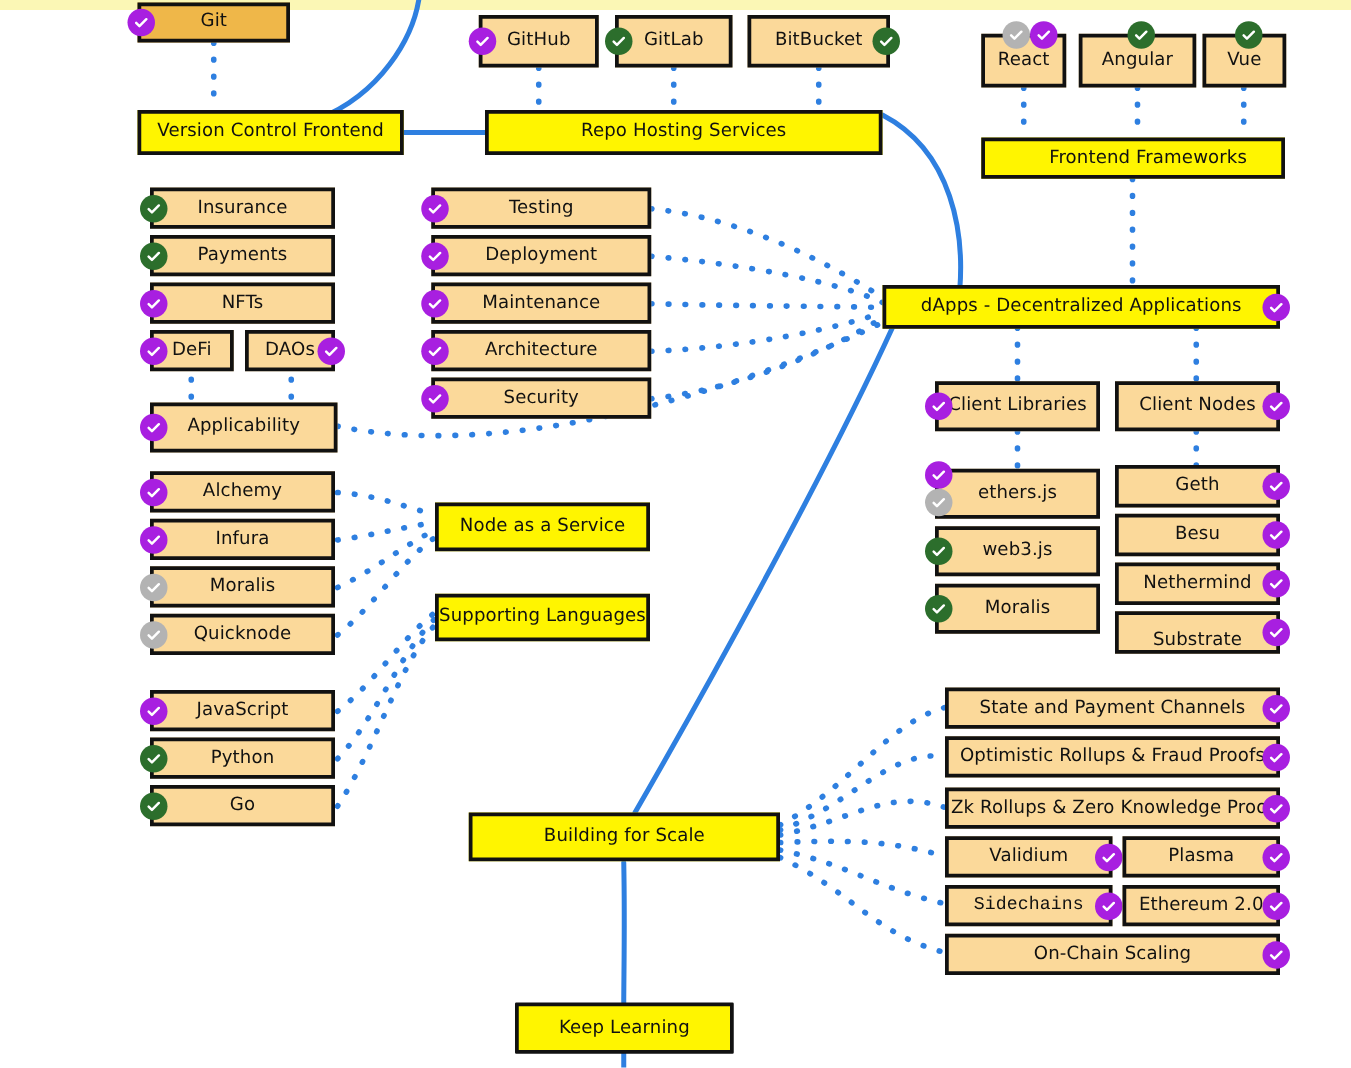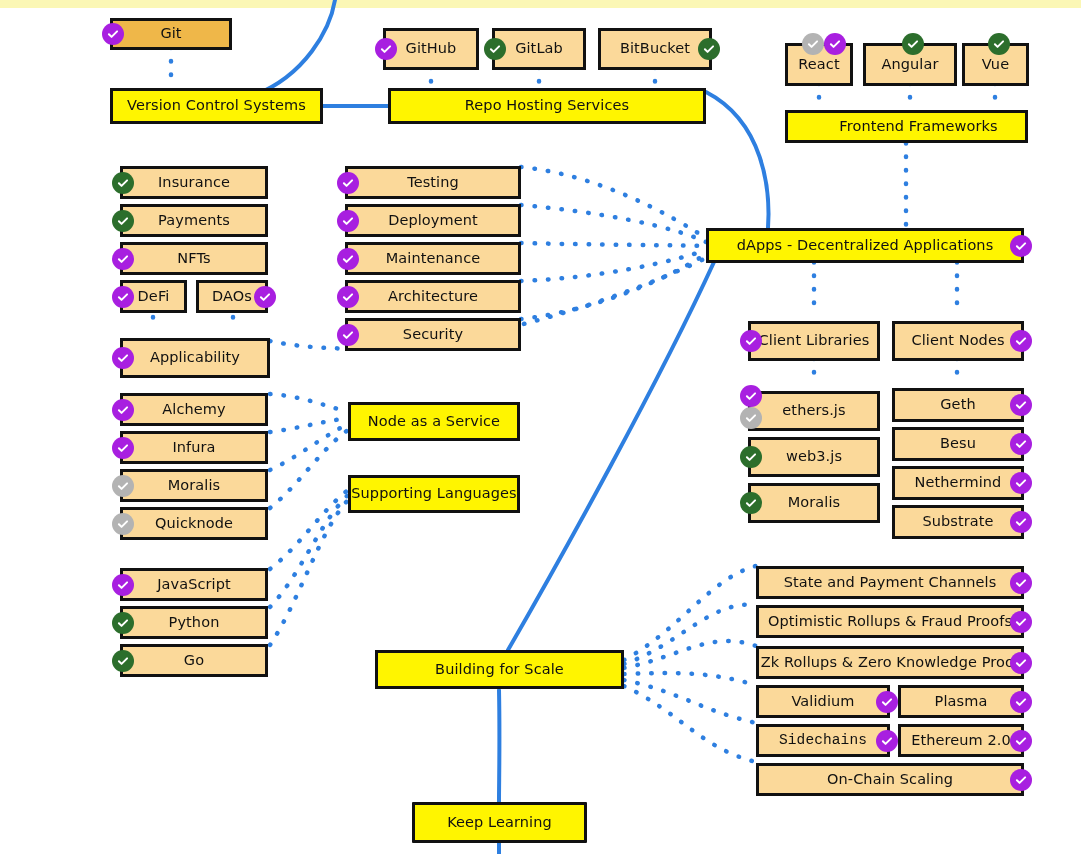--- a/index.html
+++ b/index.html
@@ -20,21 +20,21 @@
     position:absolute;box-sizing:border-box;
     border:3px solid #111111;
     display:flex;align-items:center;justify-content:center;
     color:#111111;
     font-size:14.5px;line-height:1.05;
     letter-spacing:.1px;
     text-align:center;
     padding:0 8px;
     z-index:5;
   }
-  .node.child{background:#fbd99a;margin-top:16px;}
+  .node.child{background:#fbd99a;}
   .node.parent{background:#fff500;}
   .node.active{background:#efb749;}
   .node.round{border-radius:1px;}
   .node .lbl{display:block;white-space:nowrap;}
 
   
   .badge{
     position:absolute;width:22px;height:22px;border-radius:50%;
     z-index:9;box-sizing:border-box;
     display:flex;align-items:center;justify-content:center;
@@ -118,21 +118,21 @@
   <div class="node child active" style="left:110px;top:2px;width:122px;height:32px;">
     <span class="badge purple bg-ml">
       <svg viewBox="0 0 24 24">
           <path d="M5 12.5l4.5 4.5L19 7.5" stroke="#fff" stroke-width="3.4" fill="none" stroke-linecap="round" stroke-linejoin="round"></path>
         </svg>
       </span>
     <span class="lbl">Git</span>
   </div>
 
   <div class="node parent" style="left:110px;top:88px;width:213px;height:36px;">
-    <span class="lbl">Version Control Systems</span>
+    <span class="lbl">Version Control Frontend</span>
   </div>
 
   <div class="node child" style="left:383px;top:12px;width:96px;height:42px;">
     <span class="badge purple bg-ml">
       <svg viewBox="0 0 24 24">
           <path d="M5 12.5l4.5 4.5L19 7.5" stroke="#fff" stroke-width="3.4" fill="none" stroke-linecap="round" stroke-linejoin="round"></path>
         </svg>
       </span>
     <span class="lbl">GitHub</span>
   </div>
@@ -416,21 +416,21 @@
     <span class="lbl">Besu</span>
   </div>
   <div class="node child" style="left:892px;top:450px;width:132px;height:34px;">
     <span class="badge purple bg-mr">
       <svg viewBox="0 0 24 24">
           <path d="M5 12.5l4.5 4.5L19 7.5" stroke="#fff" stroke-width="3.4" fill="none" stroke-linecap="round" stroke-linejoin="round"></path>
         </svg>
       </span>
     <span class="lbl">Nethermind</span>
   </div>
-  <div class="node child" style="left:892px;top:489px;width:132px;height:34px;">
+  <div class="node child" style="left:892px;top:489px;width:132px;height:34px;align-items:flex-end;">
     <span class="badge purple bg-mr">
       <svg viewBox="0 0 24 24">
           <path d="M5 12.5l4.5 4.5L19 7.5" stroke="#fff" stroke-width="3.4" fill="none" stroke-linecap="round" stroke-linejoin="round"></path>
         </svg>
       </span>
     <span class="lbl">Substrate</span>
   </div>
 
   <div class="node child" style="left:756px;top:550px;width:268px;height:33px;">
     <span class="badge purple bg-mr">

